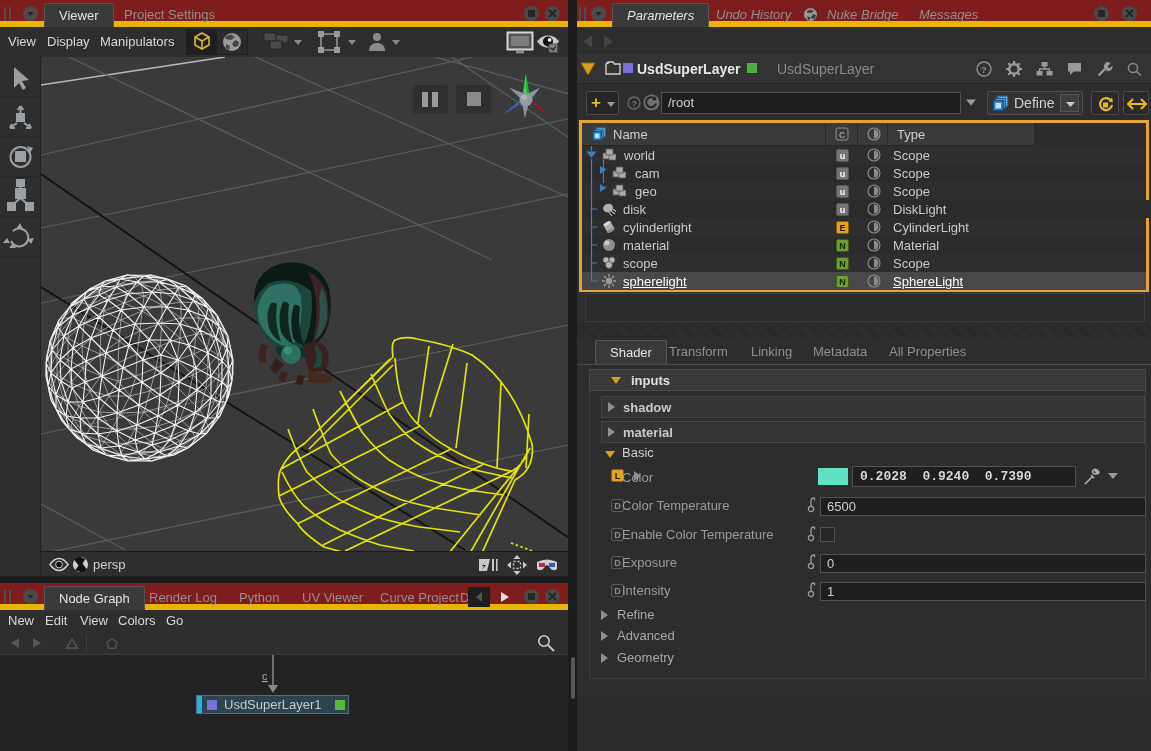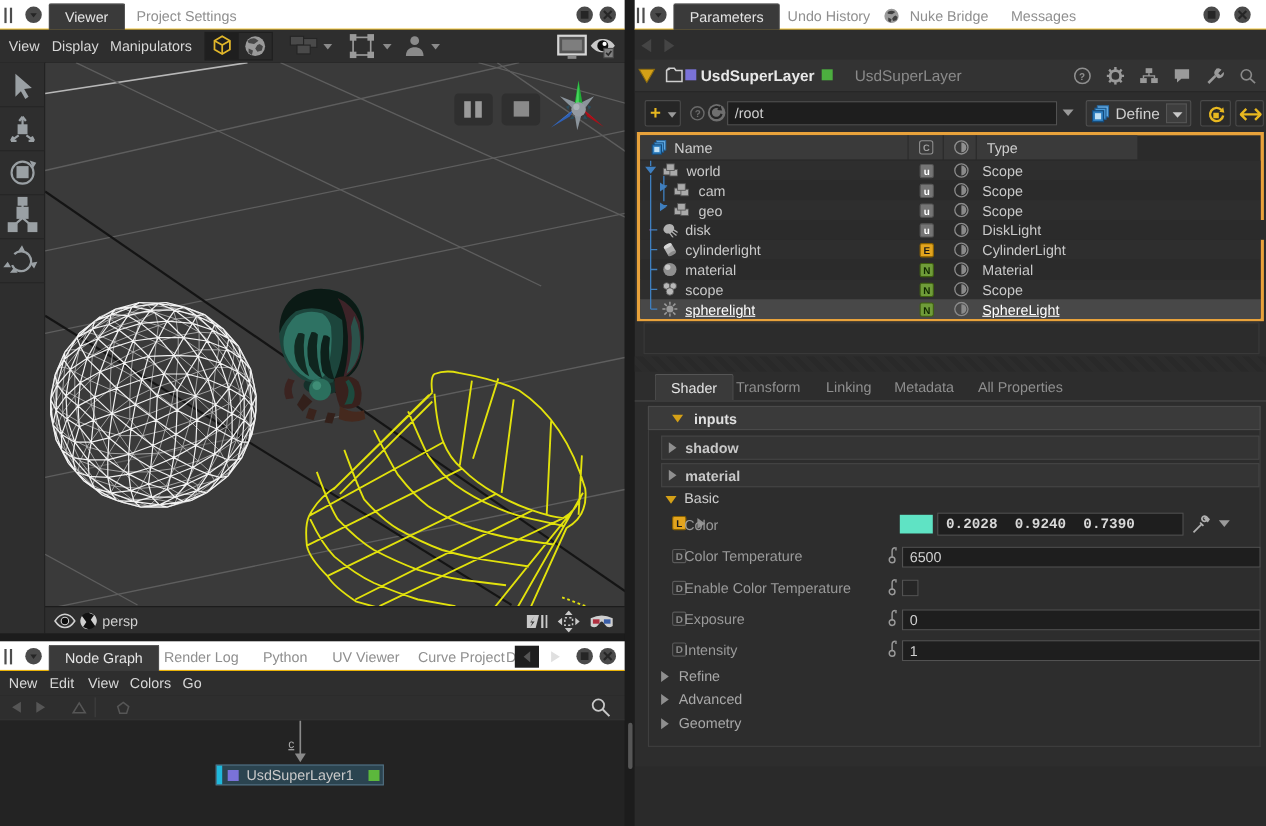--- a/index.html
+++ b/index.html
@@ -1,17 +1,17 @@
 <!DOCTYPE html>
 <html><head><meta charset="utf-8"><style>
 *{margin:0;padding:0;box-sizing:border-box;}
 html,body{width:1151px;height:751px;background:#1c1c1c;font-family:"Liberation Sans",sans-serif;overflow:hidden;}
 .abs{position:absolute;}
 .txt{color:#d4d4d4;font-size:13px;white-space:nowrap;}
-.tabbar{background:#ffffff;border-bottom:1px solid #eab308;}
+.tabbar{background:#7f1d1d;border-bottom:6px solid #eab308;}
 .tab{position:absolute;top:3px;height:24px;line-height:24px;padding:0 14px;font-size:13px;color:#8f8f8f;}
 .tab.active{background:#3a3a3a;color:#e4e4e4;border:1px solid #555;border-bottom:none;border-radius:2px 2px 0 0;}
 .grip{position:absolute;width:7px;height:14px;border-left:2px solid #4d4d4d;border-right:2px solid #4d4d4d;}
 .cbtn{position:absolute;width:15px;height:15px;border-radius:50%;background:#4a4a4a;}
 .menu{color:#d8d8d8;font-size:13px;position:absolute;}
 .field{position:absolute;background:#1e1e1e;border:1px solid #525252;color:#cfcfcf;font-size:13px;}
 .badge{position:absolute;width:13px;height:13px;border-radius:2px;font-size:9px;font-weight:bold;text-align:center;line-height:13px;}
 .tri-r{width:0;height:0;border-top:5px solid transparent;border-bottom:5px solid transparent;border-left:7px solid #909090;position:absolute;}
 .tri-d{width:0;height:0;border-left:5px solid transparent;border-right:5px solid transparent;border-top:7px solid #d4a017;position:absolute;}
 .rowlbl{position:absolute;color:#9a9a9a;font-size:13px;width:160px;}
@@ -276,21 +276,21 @@
   <div class="abs" style="left:0;top:0;width:5px;height:17px;background:#1fb8dc;"></div>
   <div class="abs" style="left:10px;top:3.5px;width:10px;height:10px;background:#7a72d8;"></div>
   <div class="txt abs" style="left:27px;top:1px;color:#c9c9c9;font-size:13px;">UsdSuperLayer1</div>
   <div class="abs" style="left:138px;top:3.5px;width:10px;height:10px;background:#5cb83c;"></div>
  </div>
 </div>
   </div>
 <div class="abs" style="left:568px;top:0;width:9px;height:751px;background:#1c1c1c;"></div>
 <div class="abs" style="left:571px;top:657px;width:4px;height:42px;background:#565656;border-radius:2px;"></div>
 <div class="abs" style="left:577px;top:0;width:574px;height:751px;background:#2d2d2d;">
-<div class="abs tabbar" style="left:0;top:0;width:574px;height:27px;">
+<div class="abs tabbar" style="left:0;top:0;width:574px;height:27px;font-style:italic;">
  <div class="grip" style="left:2px;top:7px;"></div>
  <div class="cbtn" style="left:14px;top:6px;"><svg width="15" height="15">
           <path d="M4.5 6l3 4 3-4z" fill="#252525"></path>
         </svg></div>
  <div class="tab active" style="left:35px;">Parameters</div>
  <div class="tab" style="left:125px;">Undo History</div>
  <svg class="abs" style="left:226px;top:7px;" width="15" height="15" viewBox="0 0 15 15">
         <circle cx="7.5" cy="7.5" r="6.5" fill="#9a9a9a"></circle>
         <path d="M4 4q3-2 5-1l2 1-3 2-4-0.5zM11 7l2 1.5-1 3-3 0.5-1-2 1.5-2zM4.5 9l3 1.5-1 3-2-1.5z" fill="#404040"></path>
       </svg>

